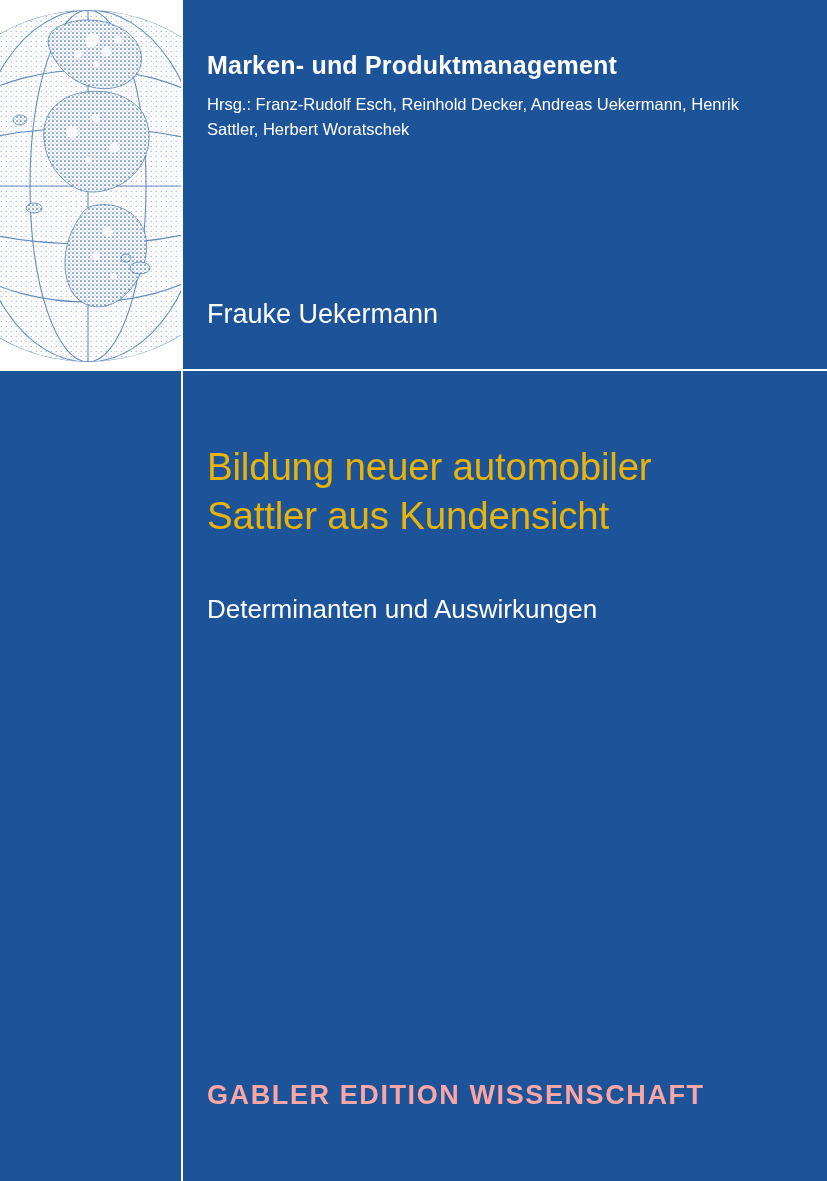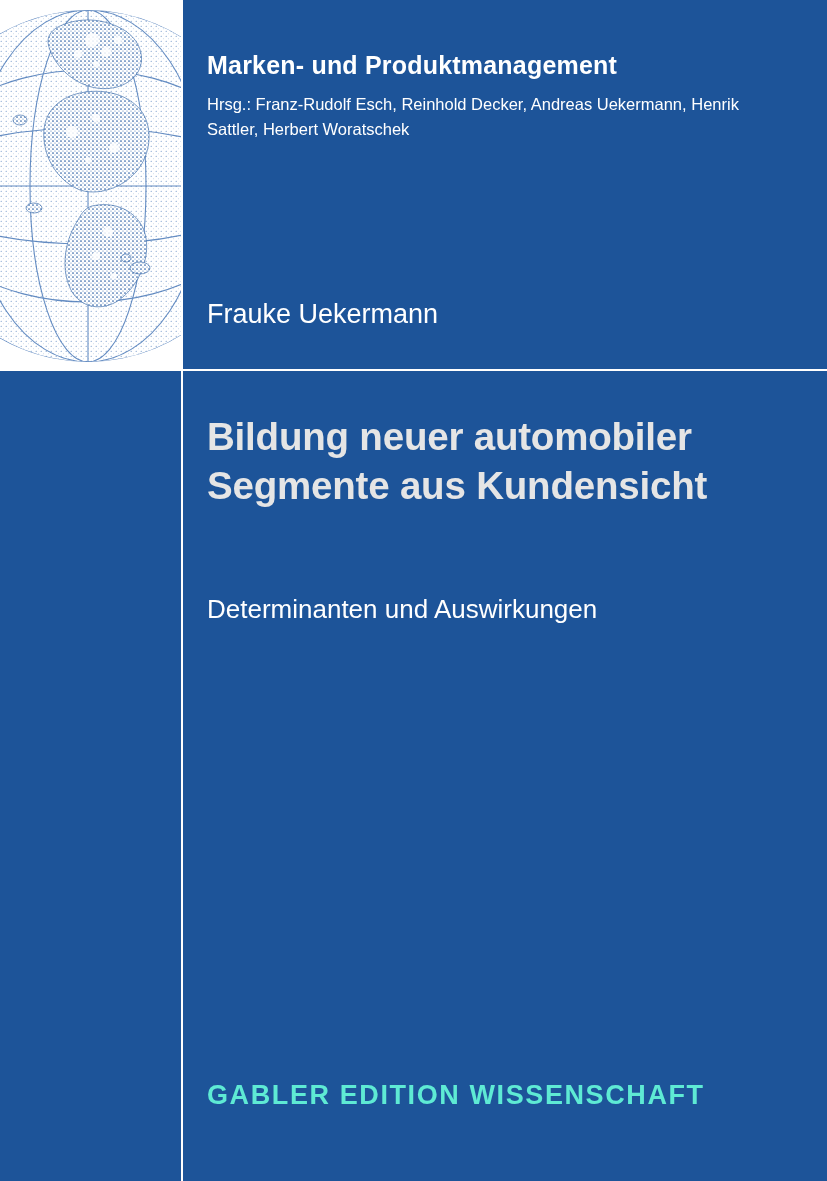--- a/index.html
+++ b/index.html
@@ -73,43 +73,43 @@
     left: 207px;
     top: 298px;
     width: 600px;
     color: #ffffff;
     font-size: 27px;
     line-height: 1.2;
   }
   .main-title {
     position: absolute;
     left: 207px;
-    top: 413px;
-    width: 600px;
-    color: #e5e5e5;
+    top: 443px;
+    width: 600px;
+    color: #eab308;
     font-size: 38.5px;
-    font-weight: bold;
+    font-weight: normal;
     line-height: 1.27;
     letter-spacing: -0.2px;
   }
   .subtitle {
     position: absolute;
     left: 207px;
     top: 593px;
     width: 600px;
     color: #ffffff;
     font-size: 26px;
     line-height: 1.25;
   }
   .publisher {
     position: absolute;
     left: 207px;
     top: 1080px;
     width: 600px;
-    color: #5eead4;
+    color: #fca5a5;
     font-size: 27px;
     font-weight: bold;
     letter-spacing: 1.6px;
   }
 </style>
 </head>
 <body>
 
 <div class="cover">
 
@@ -181,20 +181,20 @@
 
   <div class="rule-h"></div>
   <div class="rule-v"></div>
 
   <div class="series-title">Marken- und Produktmanagement</div>
   <div class="editors">Hrsg.: Franz-Rudolf Esch, Reinhold Decker, Andreas Uekermann, Henrik Sattler, Herbert Woratschek</div>
   <div class="author">Frauke Uekermann</div>
 
   <div class="main-title">
     <div>Bildung neuer automobiler</div>
-    <div>Segmente aus Kundensicht</div>
+    <div>Sattler aus Kundensicht</div>
   </div>
 
   <div class="subtitle">Determinanten und Auswirkungen</div>
 
   <div class="publisher">GABLER EDITION WISSENSCHAFT</div>
 
 </div>
 
 </body></html>

